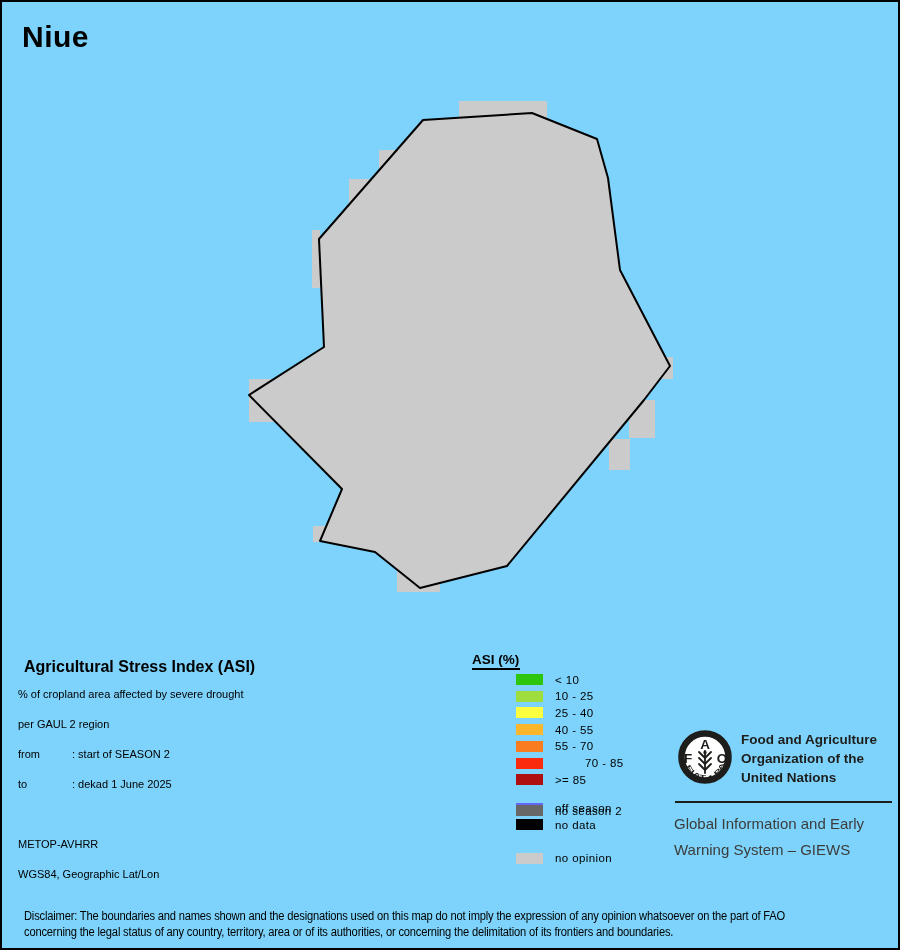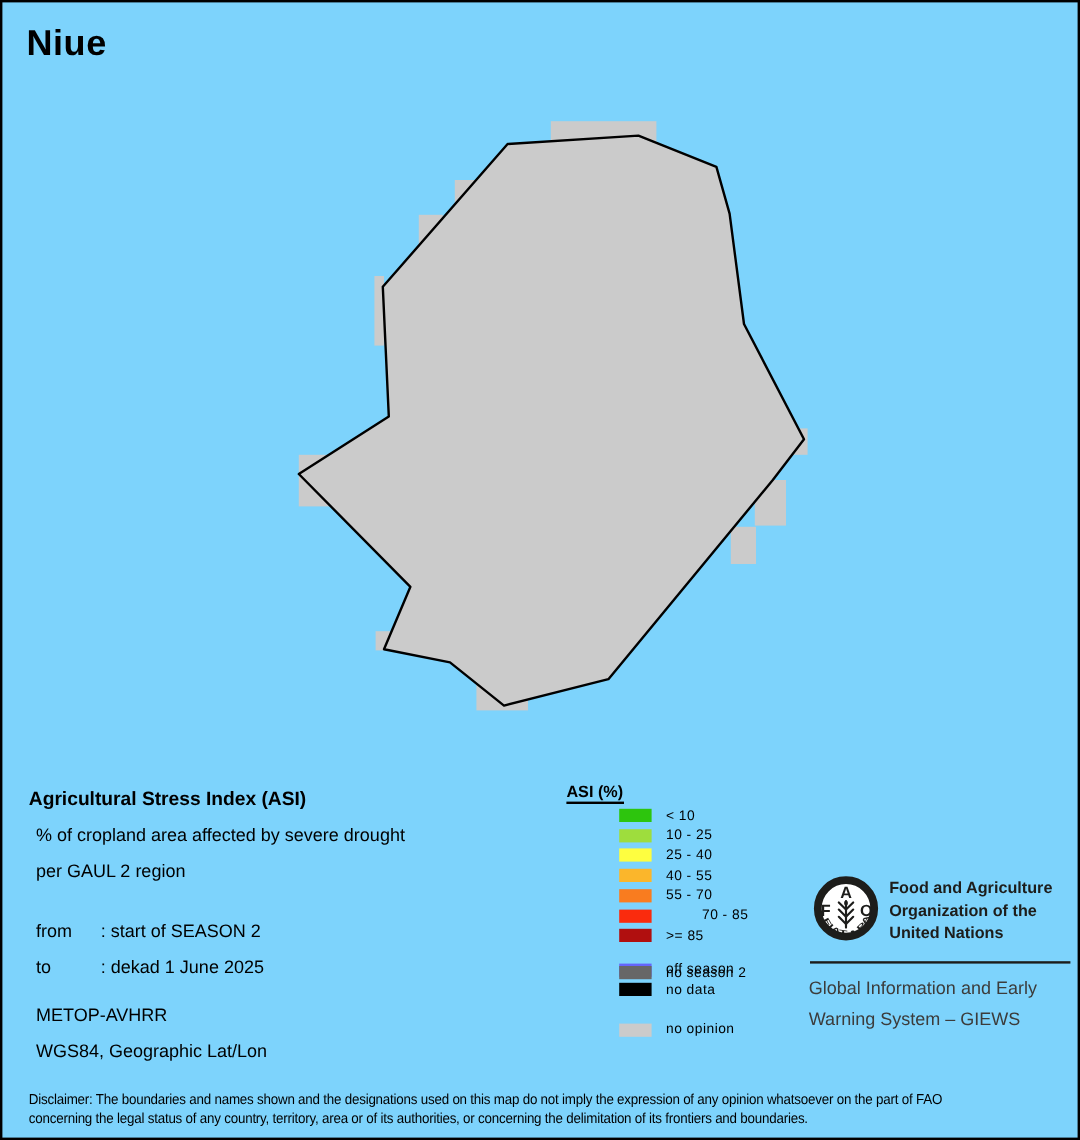--- a/index.html
+++ b/index.html
@@ -14,23 +14,23 @@
     overflow:hidden;
   }
   .abs{position:absolute;}
   .page-title{
     left:20px;top:18px;
     font-size:30px;font-weight:bold;
     letter-spacing:0.5px;
   }
   #map-svg{left:0;top:0;}
   
-  .info-line{left:28px;font-size:15px;white-space:pre;}
+  .info-line{left:16px;font-size:11px;white-space:pre;}
   .info-heading{left:22px;top:656px;font-size:16px;font-weight:bold;}
-  .kv{display:flex;margin-top:20px;}
+  .kv{display:flex;}
   .kv .k{width:54px;flex:0 0 54px;}
   
   .legend-title{
     left:470px;top:650px;
     font-size:13.5px;font-weight:bold;
     border-bottom:2px solid #000;
     padding:0 1px 1px 0;
   }
   .legend-row{
     position:absolute;left:470px;height:11px;

